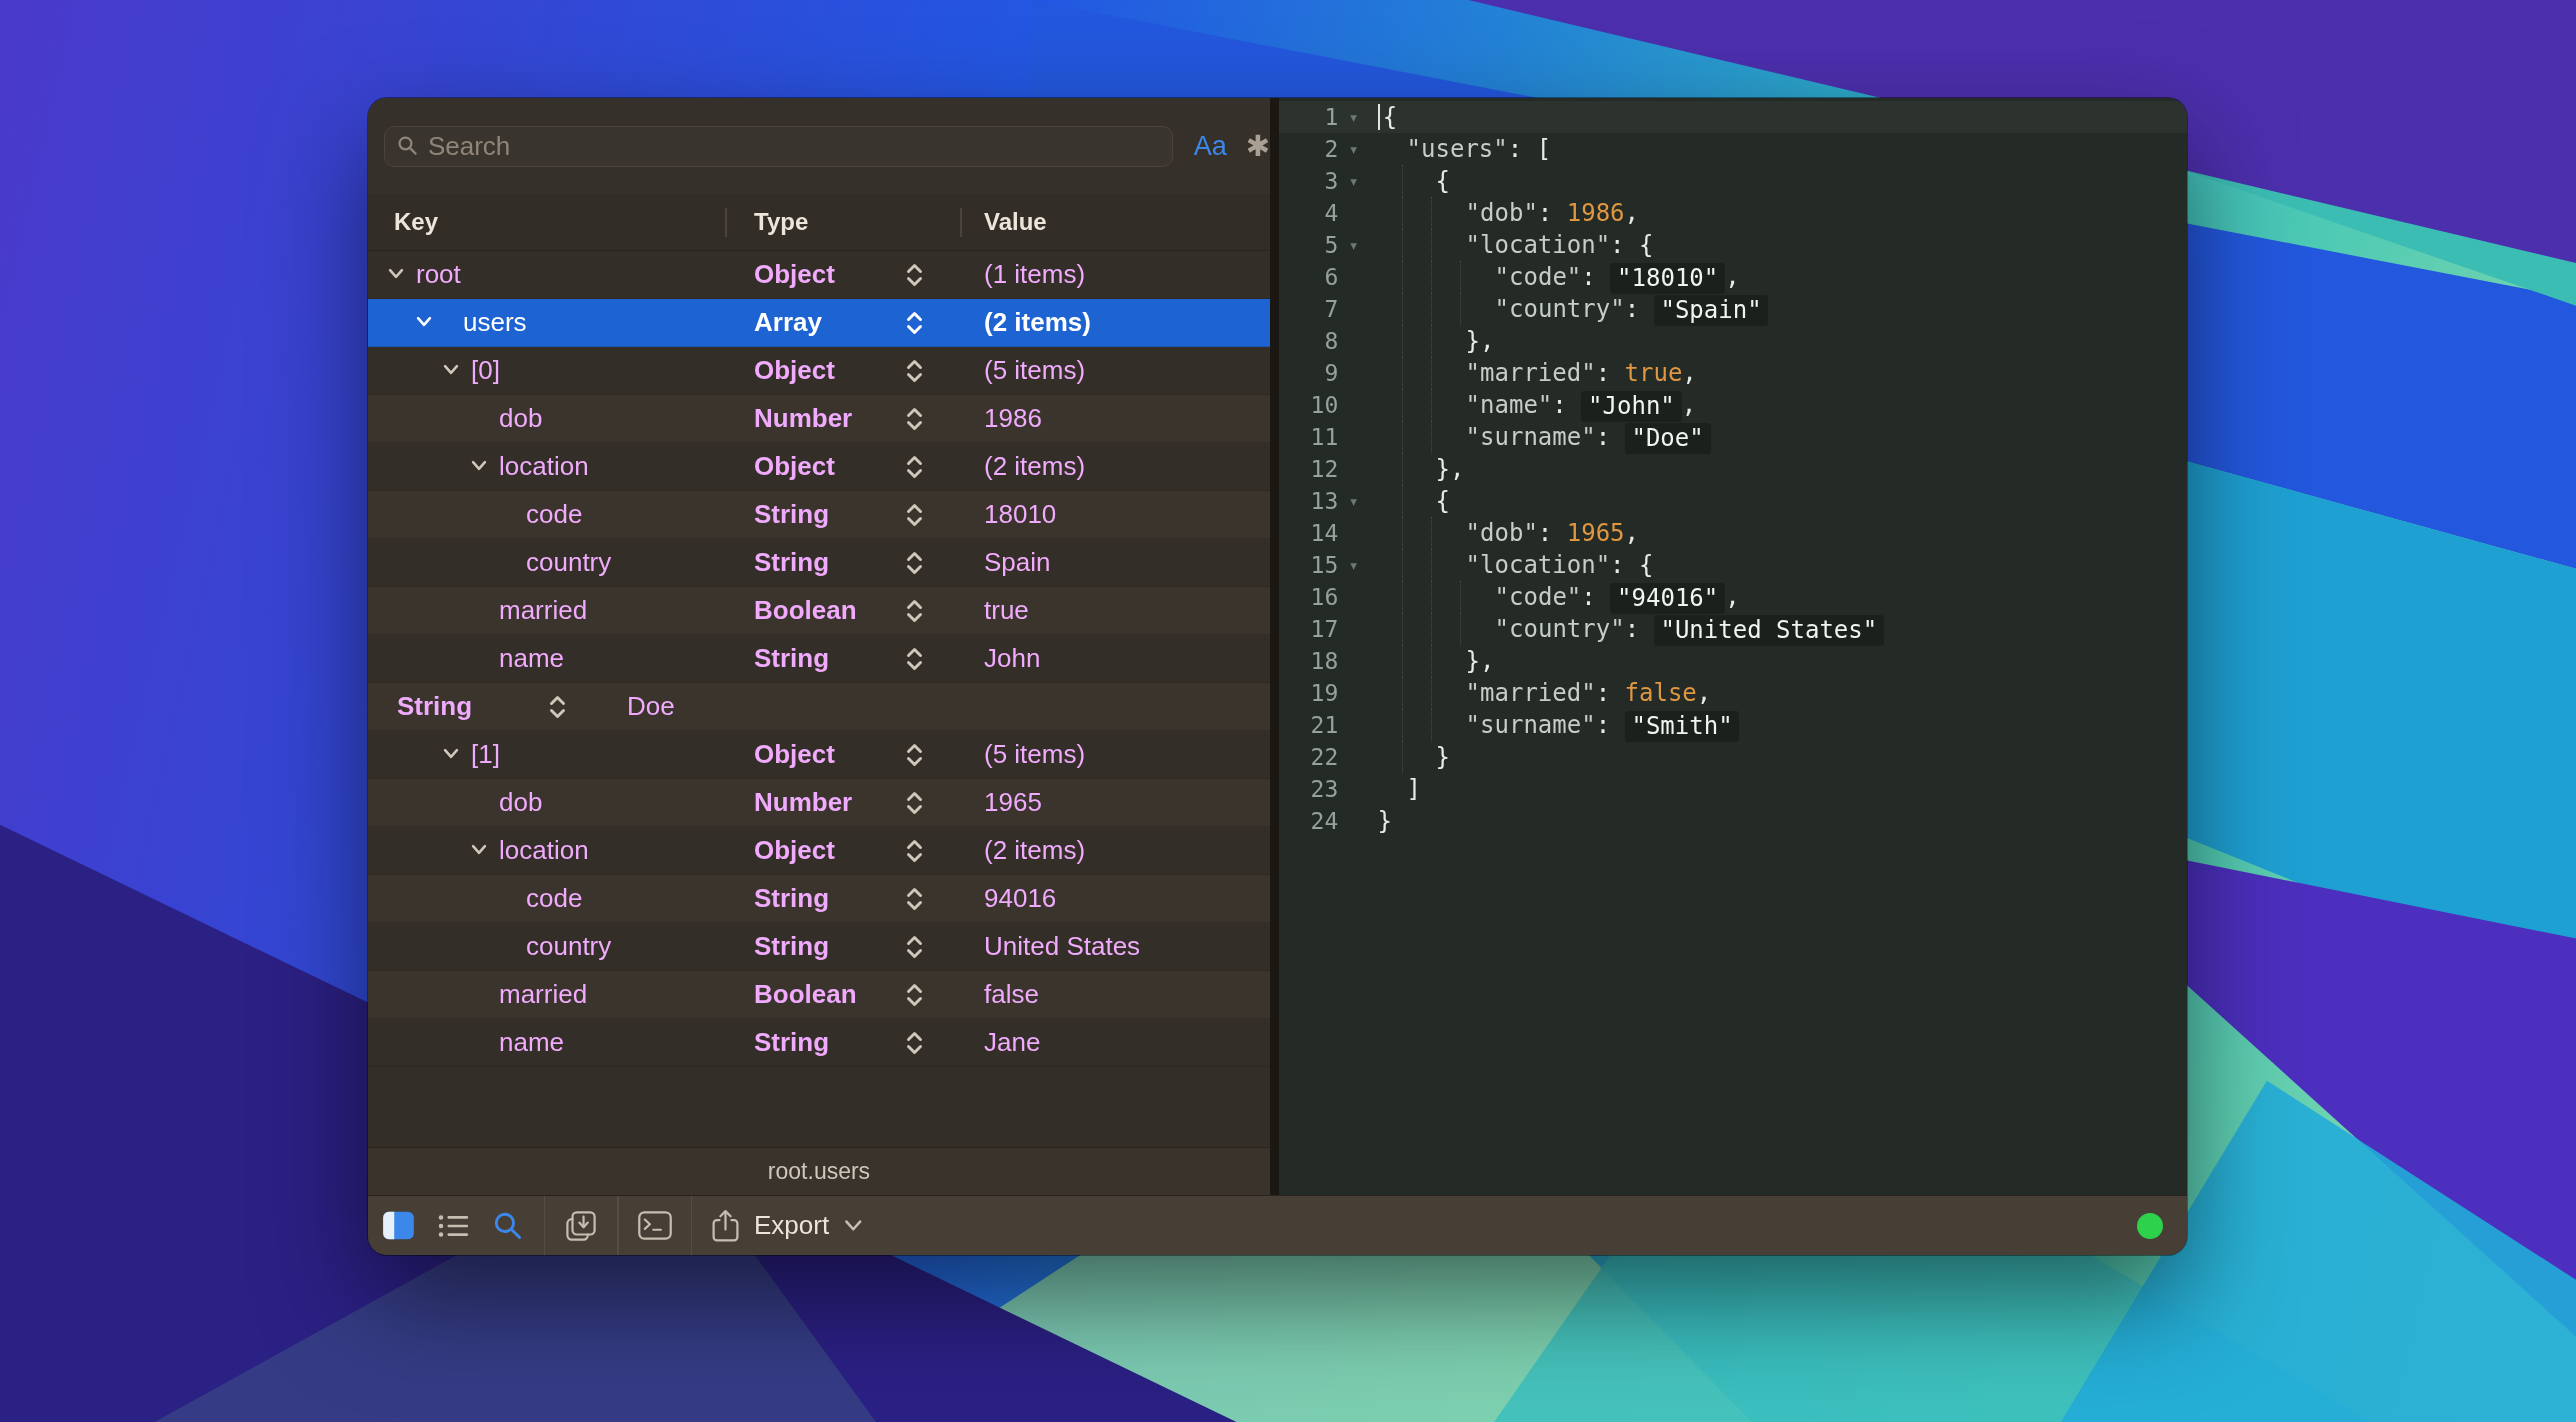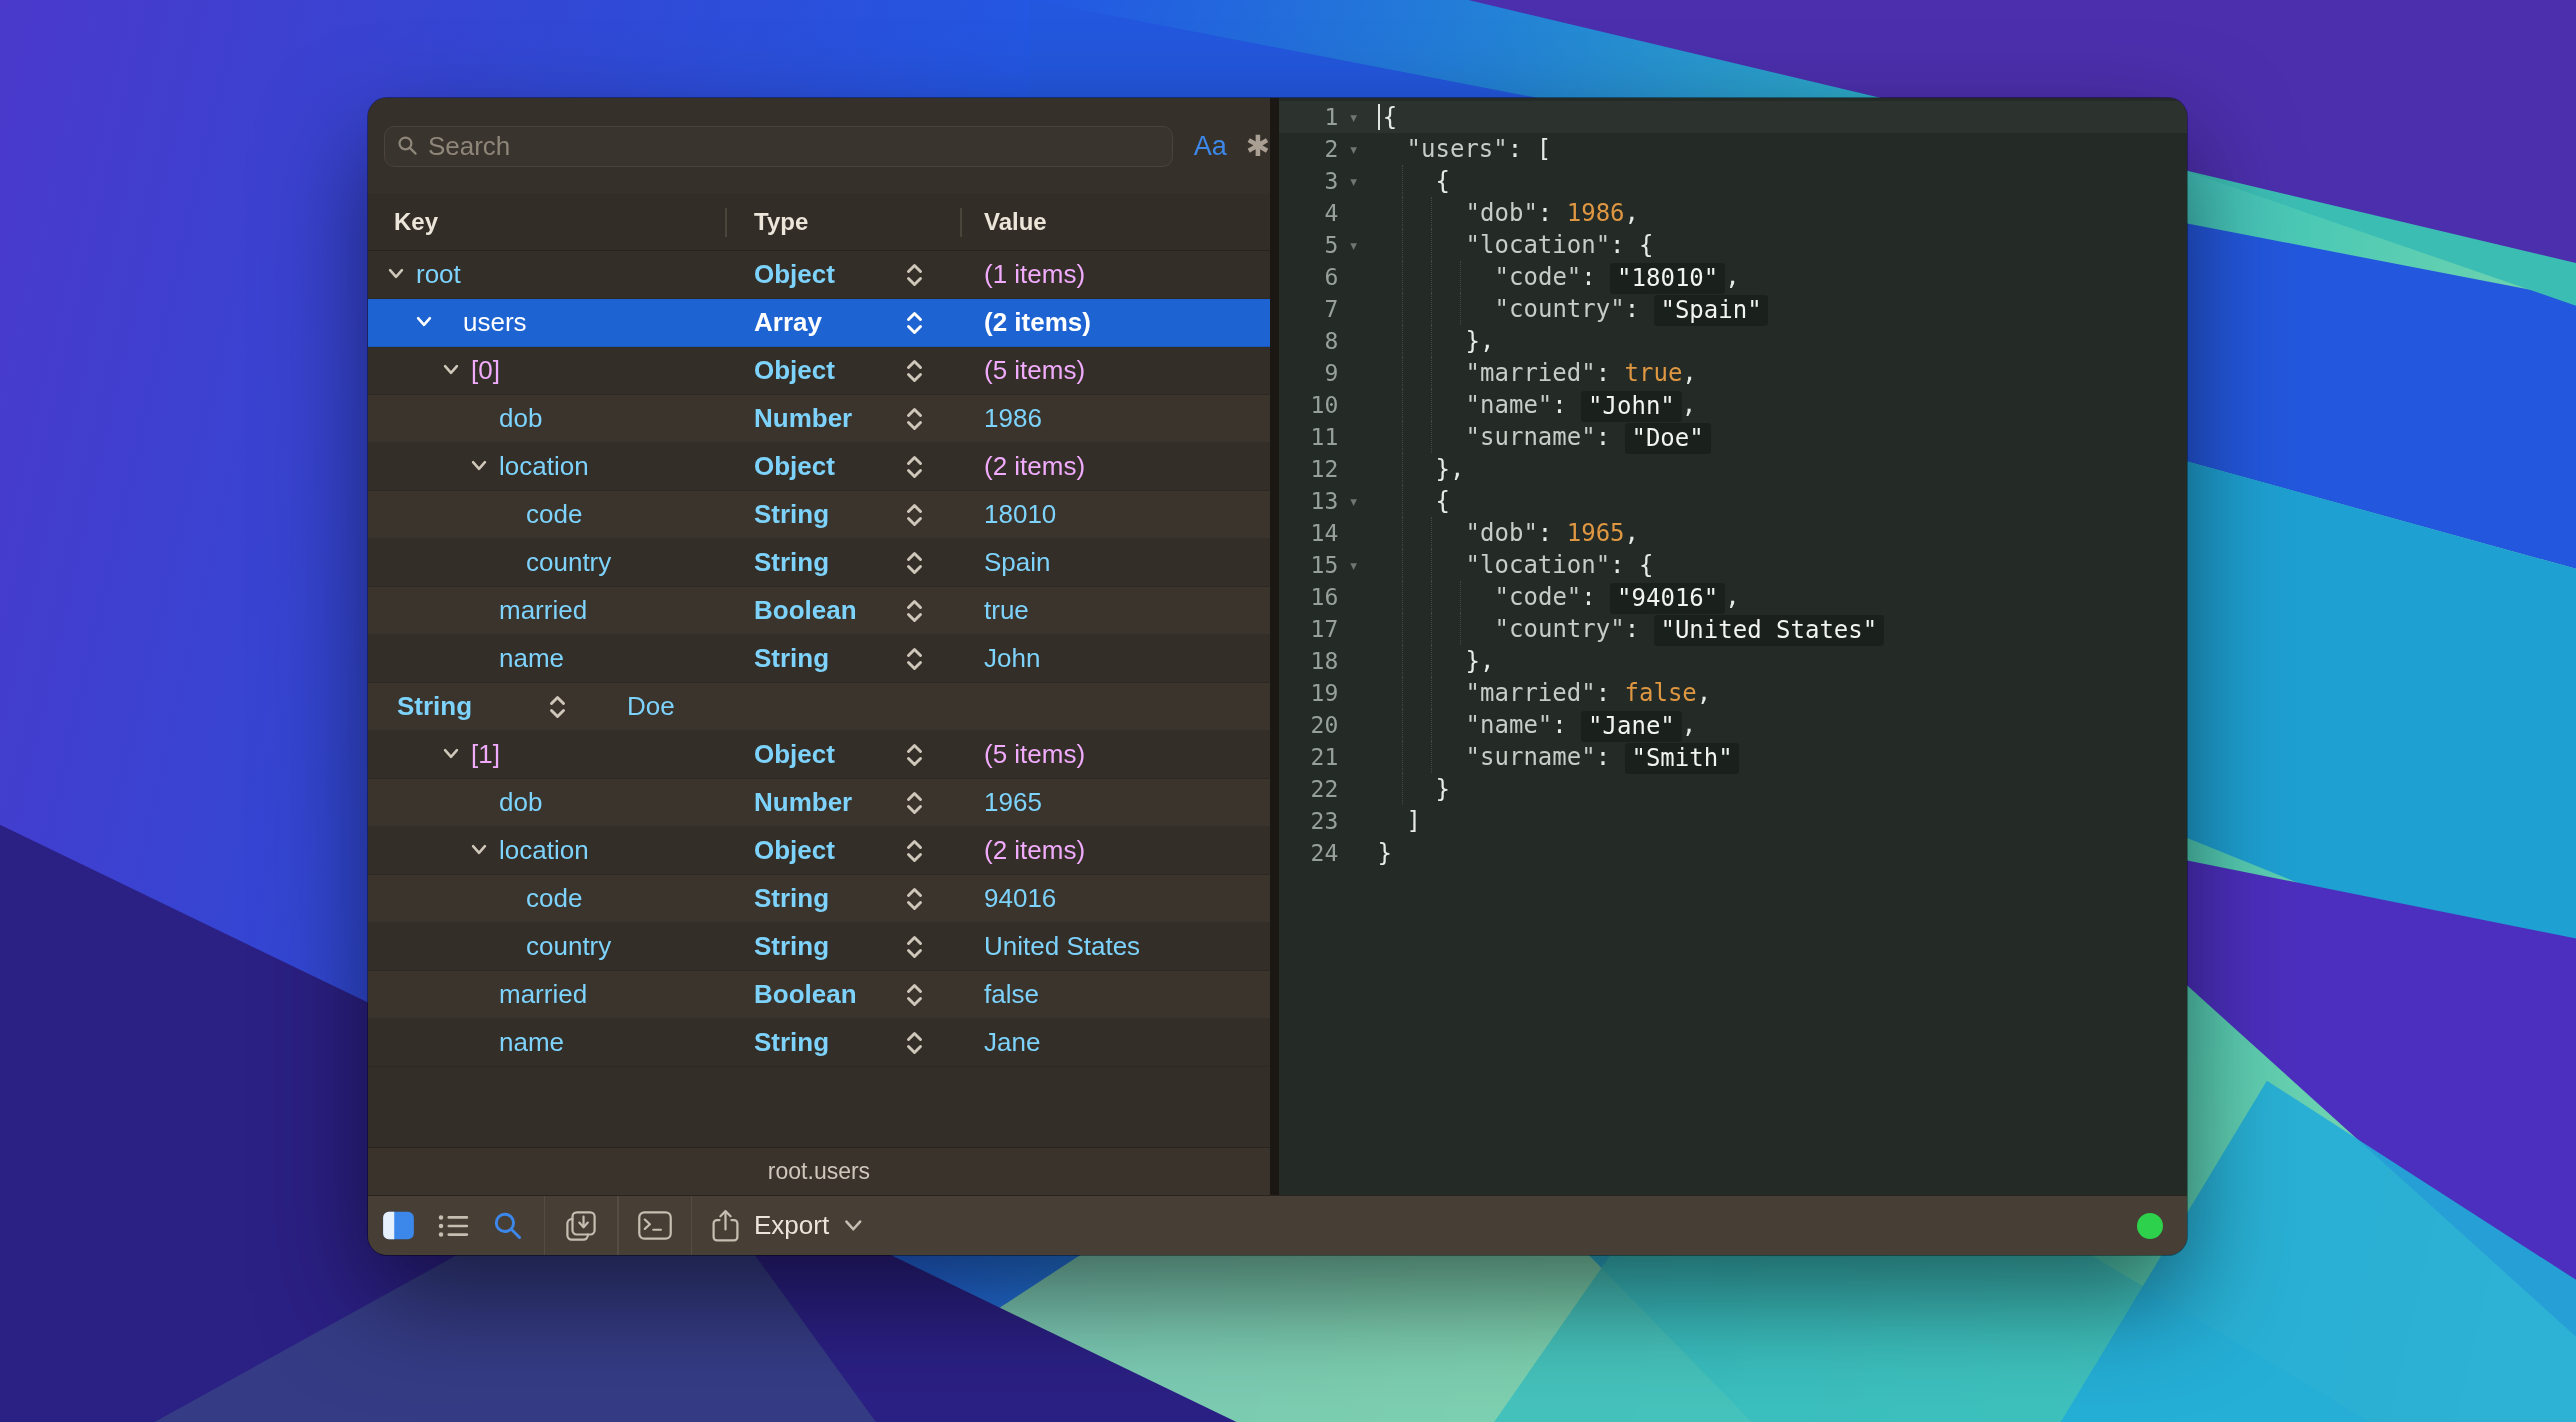--- a/index.html
+++ b/index.html
@@ -73,21 +73,21 @@
 
   
   .rows{flex:1 1 auto;overflow:hidden;}
   .row{height:48px;display:flex;align-items:center;background:#342e28;border-bottom:0.9px solid rgba(0,0,0,.12);box-sizing:border-box;}
   .row.alt{background:#3a342d;}
   .row.selected{background:var(--accent-blue,#1d63d2);}
   .cell{height:100%;display:flex;align-items:center;box-sizing:border-box;}
   .ckey{width:357px;position:relative;}
   .ctype{width:234px;position:relative;padding-left:29px;font-weight:bold;}
   .cvalue{flex:1;padding-left:25px;}
-  .row .txt{font-size:26px;color:#7dd3fc;white-space:nowrap;}
+  .row .txt{font-size:26px;color:#f0abfc;white-space:nowrap;}
   .row .muted{color:#f0abfc;}
   .row.selected .txt,.row.selected .muted{color:#ffffff;}
   .row.selected .cvalue .txt{font-weight:700;}
   .disclose{position:absolute;top:50%;transform:translateY(-50%);}
   .stepper{position:absolute;left:180px;top:50%;transform:translateY(-50%);display:flex;}
 
   
   .statusbar{height:48px;flex:0 0 48px;background:#39332c;border-top:1.7px solid #292420;
     display:flex;align-items:center;justify-content:center;box-sizing:border-box;}
   .statusbar span{font-size:23px;color:#cfc7bb;}
@@ -483,21 +483,20 @@
         <div class="cl"><span class="ln">10</span><span class="fold"></span><span class="codebody"><i class="guide" style="left: 36px;"></i><i class="guide" style="left: 65px;"></i><span style="padding-left: 88px; display: inline-block;"><span class="t-k">"name"</span><span class="t-p">: </span><span class="t-s">"John"</span><span class="t-p">,</span></span></span></div>
         <div class="cl"><span class="ln">11</span><span class="fold"></span><span class="codebody"><i class="guide" style="left: 36px;"></i><i class="guide" style="left: 65px;"></i><span style="padding-left: 88px; display: inline-block;"><span class="t-k">"surname"</span><span class="t-p">: </span><span class="t-s">"Doe"</span></span></span></div>
         <div class="cl"><span class="ln">12</span><span class="fold"></span><span class="codebody"><i class="guide" style="left: 36px;"></i><span style="padding-left: 58px; display: inline-block;"><span class="t-p">},</span></span></span></div>
         <div class="cl"><span class="ln">13</span><span class="fold">▾</span><span class="codebody"><i class="guide" style="left: 36px;"></i><span style="padding-left: 58px; display: inline-block;"><span class="t-p">{</span></span></span></div>
         <div class="cl"><span class="ln">14</span><span class="fold"></span><span class="codebody"><i class="guide" style="left: 36px;"></i><i class="guide" style="left: 65px;"></i><span style="padding-left: 88px; display: inline-block;"><span class="t-k">"dob"</span><span class="t-p">: </span><span class="t-n">1965</span><span class="t-p">,</span></span></span></div>
         <div class="cl"><span class="ln">15</span><span class="fold">▾</span><span class="codebody"><i class="guide" style="left: 36px;"></i><i class="guide" style="left: 65px;"></i><span style="padding-left: 88px; display: inline-block;"><span class="t-k">"location"</span><span class="t-p">: {</span></span></span></div>
         <div class="cl"><span class="ln">16</span><span class="fold"></span><span class="codebody"><i class="guide" style="left: 36px;"></i><i class="guide" style="left: 65px;"></i><i class="guide" style="left: 94px;"></i><span style="padding-left: 117px; display: inline-block;"><span class="t-k">"code"</span><span class="t-p">: </span><span class="t-s">"94016"</span><span class="t-p">,</span></span></span></div>
         <div class="cl"><span class="ln">17</span><span class="fold"></span><span class="codebody"><i class="guide" style="left: 36px;"></i><i class="guide" style="left: 65px;"></i><i class="guide" style="left: 94px;"></i><span style="padding-left: 117px; display: inline-block;"><span class="t-k">"country"</span><span class="t-p">: </span><span class="t-s">"United States"</span></span></span></div>
         <div class="cl"><span class="ln">18</span><span class="fold"></span><span class="codebody"><i class="guide" style="left: 36px;"></i><i class="guide" style="left: 65px;"></i><span style="padding-left: 88px; display: inline-block;"><span class="t-p">},</span></span></span></div>
         <div class="cl"><span class="ln">19</span><span class="fold"></span><span class="codebody"><i class="guide" style="left: 36px;"></i><i class="guide" style="left: 65px;"></i><span style="padding-left: 88px; display: inline-block;"><span class="t-k">"married"</span><span class="t-p">: </span><span class="t-n">false</span><span class="t-p">,</span></span></span></div>
-        <div class="cl"><span class="ln">20</span><span class="fold"></span><span class="codebody"><i class="guide" style="left: 36px;"></i><i class="guide" style="left: 65px;"></i><span style="padding-left: 88px; display: inline-block;"><span class="t-k">"name"</span><span class="t-p">: </span><span class="t-s">"Jane"</span><span class="t-p">,</span></span></span></div>
         <div class="cl"><span class="ln">21</span><span class="fold"></span><span class="codebody"><i class="guide" style="left: 36px;"></i><i class="guide" style="left: 65px;"></i><span style="padding-left: 88px; display: inline-block;"><span class="t-k">"surname"</span><span class="t-p">: </span><span class="t-s">"Smith"</span></span></span></div>
         <div class="cl"><span class="ln">22</span><span class="fold"></span><span class="codebody"><i class="guide" style="left: 36px;"></i><span style="padding-left: 58px; display: inline-block;"><span class="t-p">}</span></span></span></div>
         <div class="cl"><span class="ln">23</span><span class="fold"></span><span class="codebody"><span style="padding-left: 29px; display: inline-block;"><span class="t-p">]</span></span></span></div>
         <div class="cl"><span class="ln">24</span><span class="fold"></span><span class="codebody"><span style="padding-left: 0px; display: inline-block;"><span class="t-p">}</span></span></span></div>
       </div>
   </div>
 
   <div class="toolbar">
     <div class="tbtn">
       <svg width="33" height="29" viewBox="0 0 38 34">

